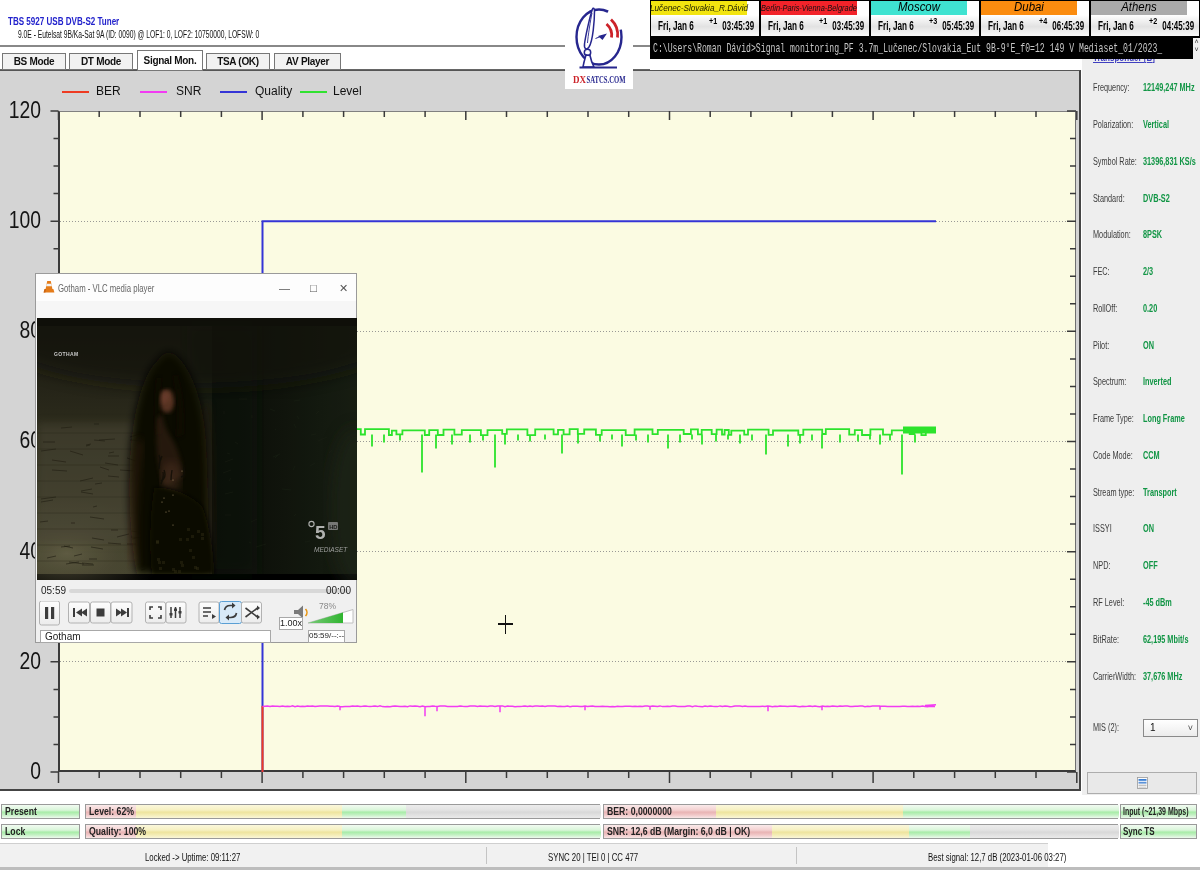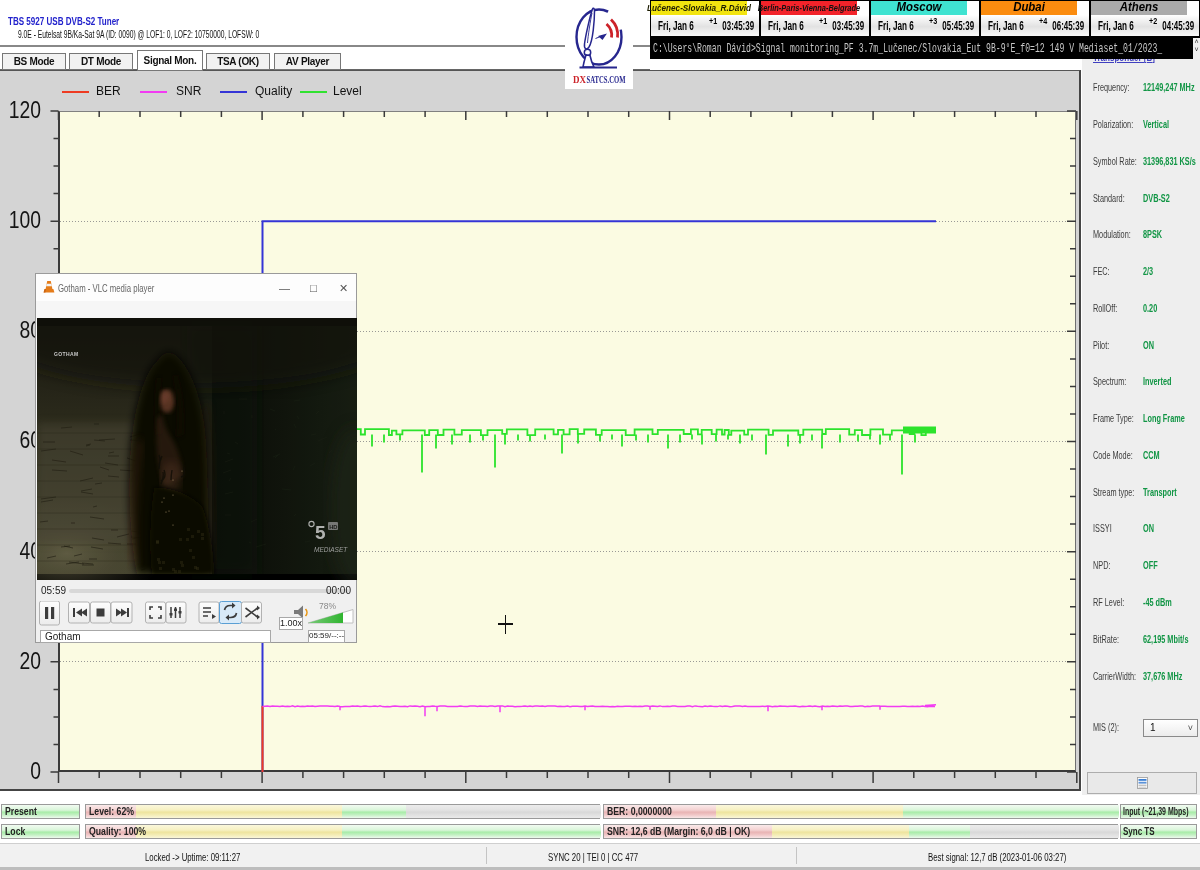--- a/index.html
+++ b/index.html
@@ -11,21 +11,21 @@
 #title { left:8px; top:15px; font-size:11.5px; font-weight:bold; color:#2222cc; transform:scaleX(0.70); transform-origin:left top; white-space:nowrap; }
 #subtitle { left:18px; top:29px; font-size:10px; color:#111; transform:scaleX(0.67); transform-origin:left top; white-space:nowrap; }
 #hline { left:0; top:45px; width:650px; height:2px; background:#888; }
 .tabstrip-line { left:0; top:69px; width:650px; height:1px; background:#666; }
 .tab { top:53px; height:17px; background:#f2f2f2; border:1px solid #777; font-size:10px; font-weight:bold; color:#111; text-align:center; line-height:15px; z-index:3; letter-spacing:-0.3px; }
 .tab.active { top:50px; height:21px; background:#fff; line-height:19px; }
 
 
 #clocks { left:650px; top:0; width:550px; height:37px; z-index:4; }
 .clk { position:absolute; top:0; width:110px; height:37px; border:1px solid #000; }
-.clk .hd { position:absolute; left:0; top:0; right:12px; height:20px; font-size:11px; font-style:italic; font-weight:bold; line-height:13px; border-bottom:1px solid #000; white-space:nowrap; }
+.clk .hd { position:absolute; left:0; top:0; right:12px; height:20px; font-size:11px; font-style:italic; font-weight:normal; line-height:13px; border-bottom:1px solid #000; white-space:nowrap; }
 .clk .hd span { position:absolute; left:50%; top:0; transform:translateX(-50%) scaleX(var(--hsx,0.8)); transform-origin:center top; white-space:nowrap; }
 .clk .tm { position:absolute; left:0; top:14px; right:0; bottom:0; background:linear-gradient(#ffffff, #e2e2e2 55%, #f8f8f8); font-size:12px; font-weight:bold; color:#000; }
 .clk .d { position:absolute; left:7px; top:4px; transform:scaleX(0.68); transform-origin:left top; white-space:nowrap; }
 .clk .o { position:absolute; left:57px; top:1px; font-size:9px; transform:scaleX(0.8); }
 .clk .t { position:absolute; right:5px; top:4px; transform:scaleX(0.66); transform-origin:right top; white-space:nowrap; }
 #clkline { left:650px; top:36px; width:550px; height:2px; background:#000; z-index:4; }
 
 
 #cmd { left:650px; top:38px; width:543px; height:21px; background:#000; z-index:5;text-align:right; }
 #cmdtext { position:absolute; left:3px; top:3px; font-family:"Liberation Mono", monospace; font-size:8px; color:#c8c8c8; white-space:pre; transform:scale(1.02,1.55); transform-origin:left top; }
@@ -55,21 +55,21 @@
 .bbar { border:1px solid #9a9a9a; z-index:2; font-size:10px; font-weight:bold; color:#222; }
 .bbar .lab { position:absolute; left:3px; top:1px; white-space:nowrap; transform:scaleX(0.87); transform-origin:left top; }
 .row1 { top:804px; height:15px; }
 .row2 { top:824px; height:15px; }
 .seg { position:absolute; top:0; bottom:0; }
 .g-green { background:linear-gradient(#f2fbf2, #d8f5d8 40%, #a8eca8 55%, #c2f0c2 75%, #eef9ee); }
 .g-pink  { background:linear-gradient(#faeaea, #f3d0d0 40%, #e9b4b4 55%, #f0c6c6 75%, #f8e6e6); }
 .g-yell  { background:linear-gradient(#fbf8dc, #f6f0c0 40%, #eee49e 55%, #f3ecb4 75%, #faf6d8); }
 .g-gray  { background:linear-gradient(#ececec, #e2e2e2 40%, #d8d8d8 55%, #e0e0e0 75%, #eaeaea); }
 
-#statusbar { left:0; top:843px; width:1200px; height:24px; background:#f1f1f1; border-top:1px solid #cfcfcf; z-index:2; font-size:10px; color:#111; }
+#statusbar { left:0; top:843px; width:1048px; height:24px; background:#f1f1f1; border-top:1px solid #cfcfcf; z-index:2; font-size:10px; color:#111; }
 #botstrip { left:0; top:867px; width:1200px; height:3px; background:#bdbdbd; z-index:2; }
 .sbsep { position:absolute; top:3px; bottom:3px; width:1px; background:#c4c4c4; }
 .sbtxt { position:absolute; top:8px; white-space:nowrap; transform:scaleX(0.78); transform-origin:left top; }
 
 
 #vlc { left:35px; top:273px; width:322px; height:370px; background:#f6f6f6; border:1px solid #9a9a9a; z-index:10; }
 #vlc .titlebar { position:absolute; left:0; top:0; right:0; height:27px; background:#fdfdfd; }
 #vlc .title { position:absolute; left:22px; top:8px; font-size:10.5px; color:#666; transform:scaleX(0.74); transform-origin:left top; white-space:nowrap; }
 #vlc .wbtn { position:absolute; top:8px; font-size:12px; color:#555; }
 #vlc .menubar { position:absolute; left:0; top:27px; right:0; height:17px; background:#fdfdfd; font-size:9.5px; color:#444; }

